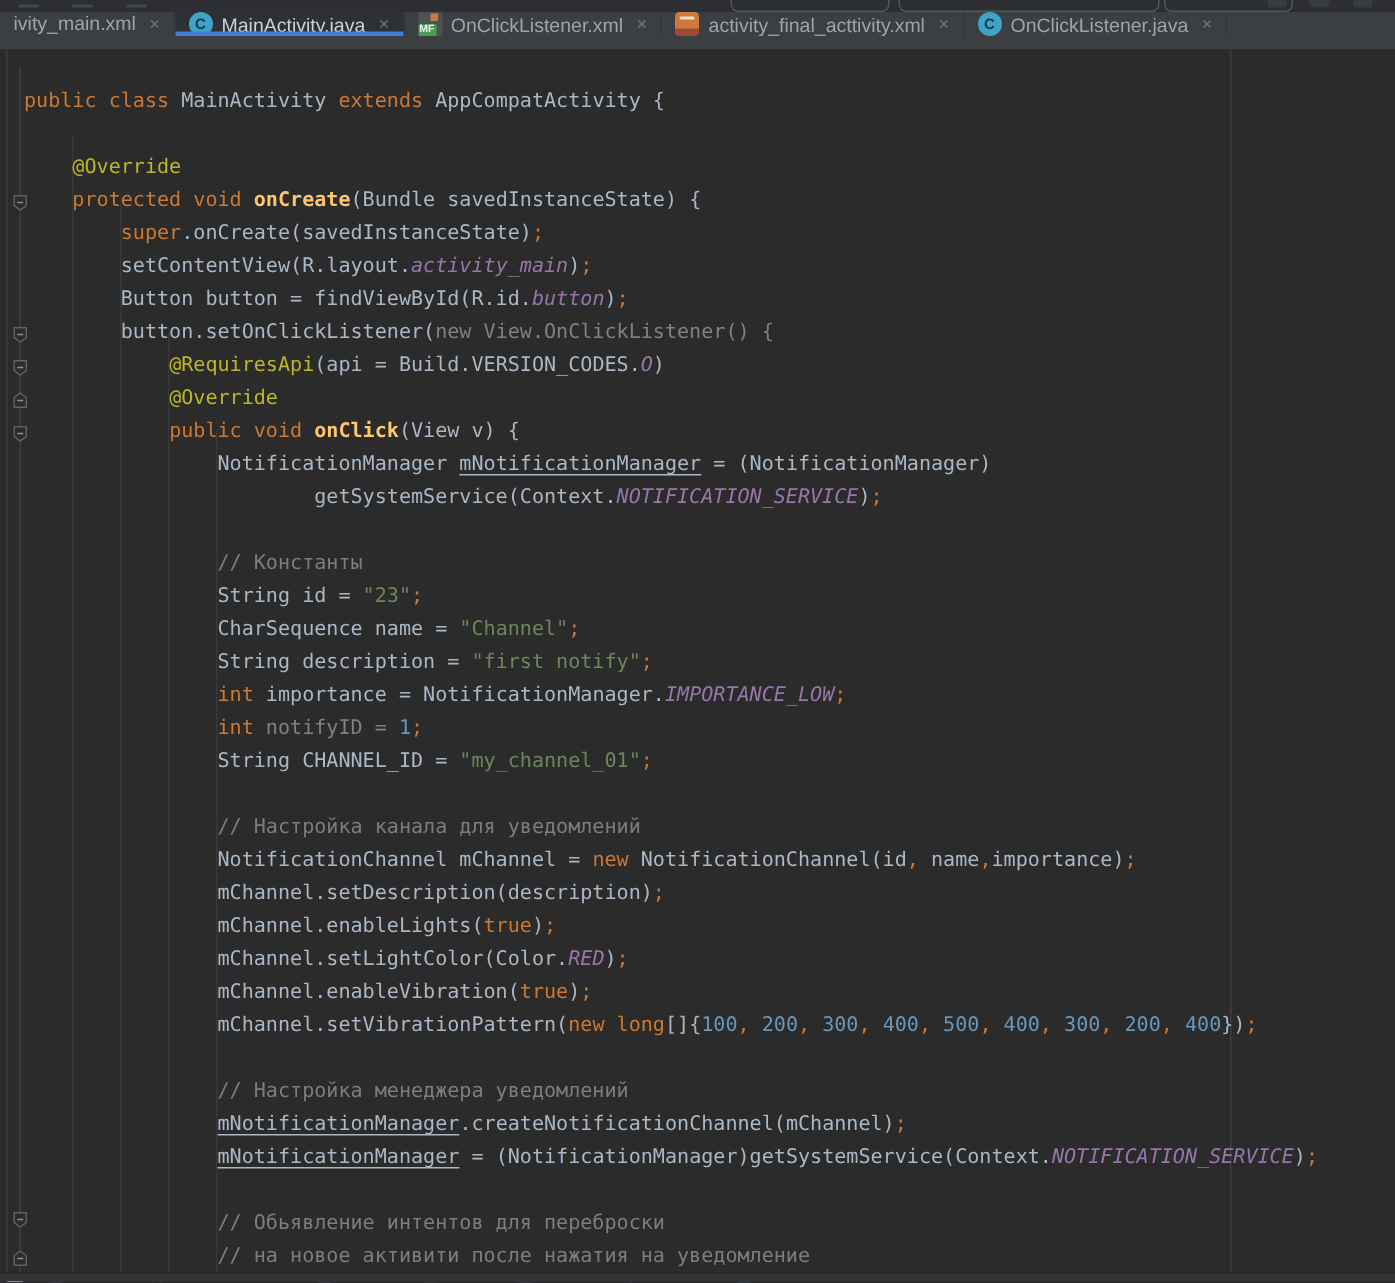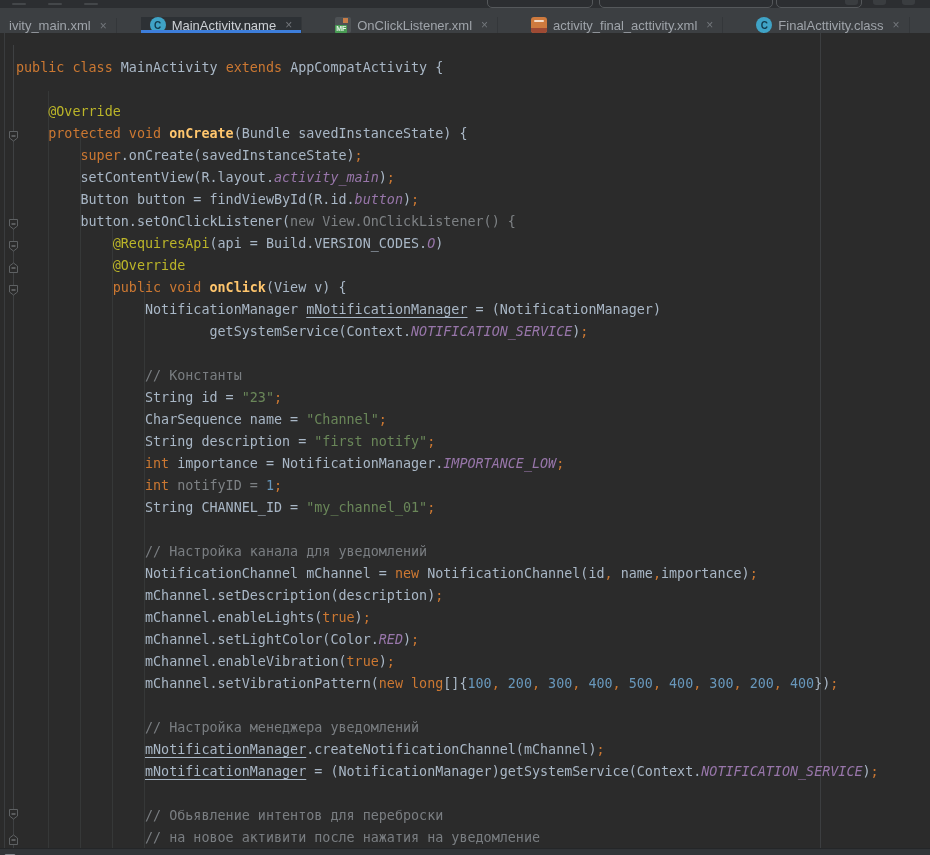--- a/index.html
+++ b/index.html
@@ -6,21 +6,21 @@
   #app{position:relative;width:930px;height:855px;overflow:hidden;background:#2B2B2B;
        font-family:"Liberation Sans",sans-serif;-webkit-font-smoothing:antialiased;}
 
   
   #topstrip{position:absolute;left:0;top:0;width:930px;height:8px;background:#2C2E31;border-bottom:1px solid #232527;}
   .tswidget{position:absolute;top:-12px;height:18px;border:1px solid #55585B;border-radius:5px;background:transparent;}
   .tsdash{position:absolute;top:3px;height:2px;background:#44474a;border-radius:1px;}
   .tsicon{position:absolute;top:-7px;width:13px;height:12px;border-radius:3px;background:#3a3d40;}
 
   
-  #tabbar{position:absolute;left:0;top:8px;width:930px;height:25px;background:#3C3F42;display:flex;align-items:flex-end;gap:24px;}
+  #tabbar{position:absolute;left:0;top:8px;width:930px;height:25px;background:#3C3F42;display:flex;align-items:flex-start;}
   .tab{position:relative;display:flex;align-items:center;padding:0 9px;font-size:13px;color:#9FA4AA;
        border-right:1px solid #34373a;cursor:default;white-space:nowrap;}
   .tab.active{background:#2D3135;color:#CDD1D6;}
   .tab.active .underline{position:absolute;left:0;right:0;bottom:0;height:3px;background:#3D7EDB;}
   .tab .ticon{width:16px;height:16px;margin-right:6px;position:relative;flex:0 0 auto;}
   .tab .tclose{margin-left:9px;color:#73777C;font-size:12px;line-height:12px;}
   .icon-class{border-radius:50%;background:#3FA3C6;color:#123B4D;font-weight:bold;font-size:10px;
               display:flex;align-items:center;justify-content:center;}
   .icon-manifest{background:#4d5154;border-radius:2px;}
   .icon-manifest .mf{position:absolute;left:0;bottom:0;background:#499C54;color:#E8F3E9;font-size:7px;font-weight:bold;
@@ -75,21 +75,21 @@
     <div class="tsicon" style="left:902px;"></div>
   </div>
 
   <div id="tabbar">
       <div class="tab">
         <span>ivity_main.xml</span>
         <span class="tclose">×</span>
       </div>
       <div class="tab active">
         <span class="ticon icon-class">C</span>
-        <span>MainActivity.name</span>
+        <span>MainActivity.java</span>
         <span class="tclose">×</span>
         <div class="underline" style="background: rgb(61, 126, 219);"></div>
       </div>
       <div class="tab">
         <span class="ticon icon-manifest">
           <span class="fold"></span>
           <span class="mf">MF</span>
         </span>
         <span>OnClickListener.xml</span>
         <span class="tclose">×</span>
@@ -97,21 +97,21 @@
       <div class="tab">
         <span class="ticon icon-layout">
           <span class="mark"></span>
           <span class="band"></span>
         </span>
         <span>activity_final_acttivity.xml</span>
         <span class="tclose">×</span>
       </div>
       <div class="tab">
         <span class="ticon icon-class">C</span>
-        <span>FinalActtivity.class</span>
+        <span>OnClickListener.java</span>
         <span class="tclose">×</span>
       </div>
     </div>
 
   <div id="editor">
     <div class="vline" style="left:4px;background:#3A3C3E;"></div>
     <div class="vline" style="left:13px;background:#3F4143;top:12px;"></div>
     <div class="vline" style="left:48px;background:#363838;top:58px;"></div>
     <div class="vline" style="left:80px;background:#363838;top:100px;"></div>
     <div class="vline" style="left:112px;background:#363838;top:188px;"></div>

